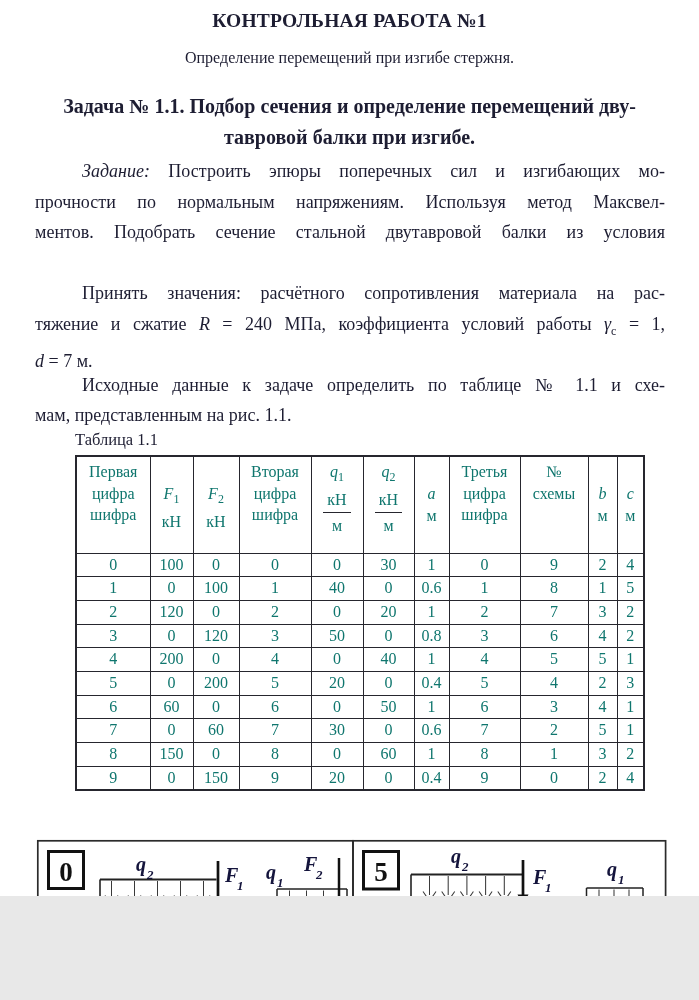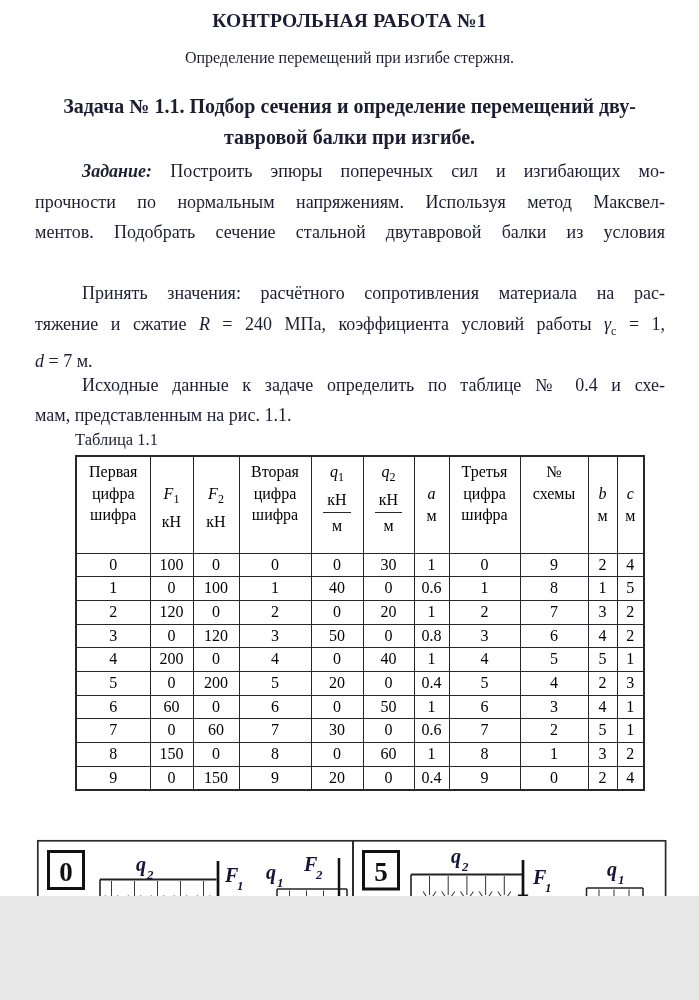--- a/index.html
+++ b/index.html
@@ -8,26 +8,26 @@
   .abs{position:absolute;}
   .ctr{width:100%;text-align:center;}
   .title{top:10px;font-size:19.5px;font-weight:bold;letter-spacing:.2px;}
   .subtitle{top:49px;font-size:16px;font-weight:normal;}
   .taskhead{top:91px;font-size:20px;font-weight:bold;line-height:31px;}
   .para{left:35px;width:630px;font-size:18px;line-height:30.5px;}
   .p1{top:156px;} .p2{top:278px;} .p3{top:369.5px;}
   .pline{text-align:justify;text-align-last:justify;white-space:normal;}
   .pline.first{text-indent:47px;}
   .pline.leftl{text-align:left;text-align-last:left;}
-  .lead{font-weight:bold;font-style:italic;}
+  .lead{font-weight:normal;font-style:italic;}
   .sym{font-style:italic;}
   .ssub{font-size:12px;}
   .tcaption{top:430px;left:75px;width:566px;text-align:left;font-size:16.5px;}
   .dtable{top:455px;left:75px;}
-  table{border-collapse:collapse;table-layout:fixed;font-size:16px;color:#000000;}
+  table{border-collapse:collapse;table-layout:fixed;font-size:16px;color:#0f766e;}
   th,td{border:1.5px solid #26262e;text-align:center;vertical-align:top;padding:0;overflow:hidden;}
   table{border:2px solid #26262e;}
   thead tr{height:97px;}
   th{font-weight:normal;line-height:21.5px;padding-top:4px;}
   th .push{padding-top:22px;}
   tbody td{height:22.7px;line-height:22.5px;vertical-align:middle;}
   .frac{display:inline-block;line-height:19px;margin-top:1px;}
   .frac .num{display:block;border-bottom:1.4px solid #26262e;padding:0 4px 3px 4px;}
   .frac .den{display:block;padding-top:3px;}
   svg text{font-family:"Liberation Serif","DejaVu Serif",serif;}
@@ -51,21 +51,21 @@
     <div class="pline">ментов. Подобрать сечение стальной двутавровой балки из условия</div>
   </div>
 
   <div class="abs para p2">
     <div class="pline first">Принять значения: расчётного сопротивления материала на рас-</div>
     <div class="pline"><span>тяжение и сжатие</span> <i class="sym">R</i> <span>= 240 МПа, коэффициента условий работы</span> <i class="sym">γ</i><sub class="ssub">c</sub> <span>= 1,</span></div>
     <div class="pline leftl"><i class="sym">d</i> <span>= 7 м.</span></div>
   </div>
 
   <div class="abs para p3">
-    <div class="pline first">Исходные данные к задаче определить по таблице № 0.4 и схе-</div>
+    <div class="pline first">Исходные данные к задаче определить по таблице № 1.1 и схе-</div>
     <div class="pline leftl">мам, представленным на рис. 1.1.</div>
   </div>
 
   <div class="abs tcaption">Таблица 1.1</div>
 
   <div class="abs dtable">
     <table>
       <colgroup>
         <col style="width:74px">
           <col style="width:43px">

